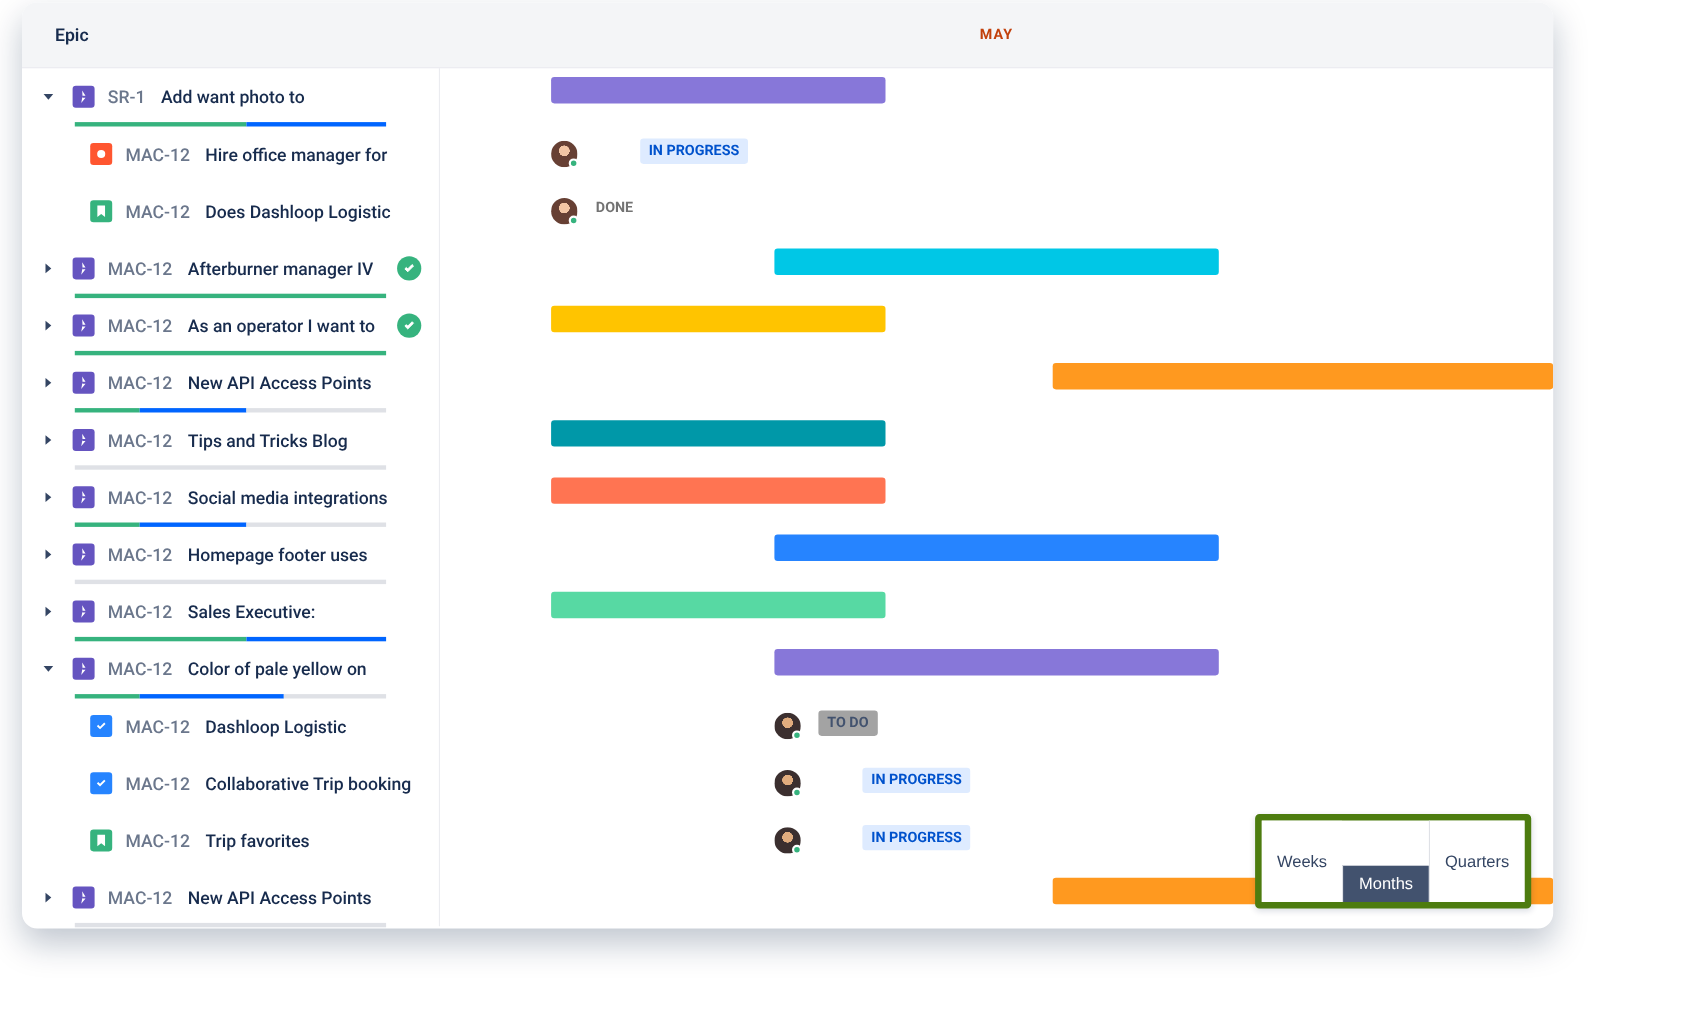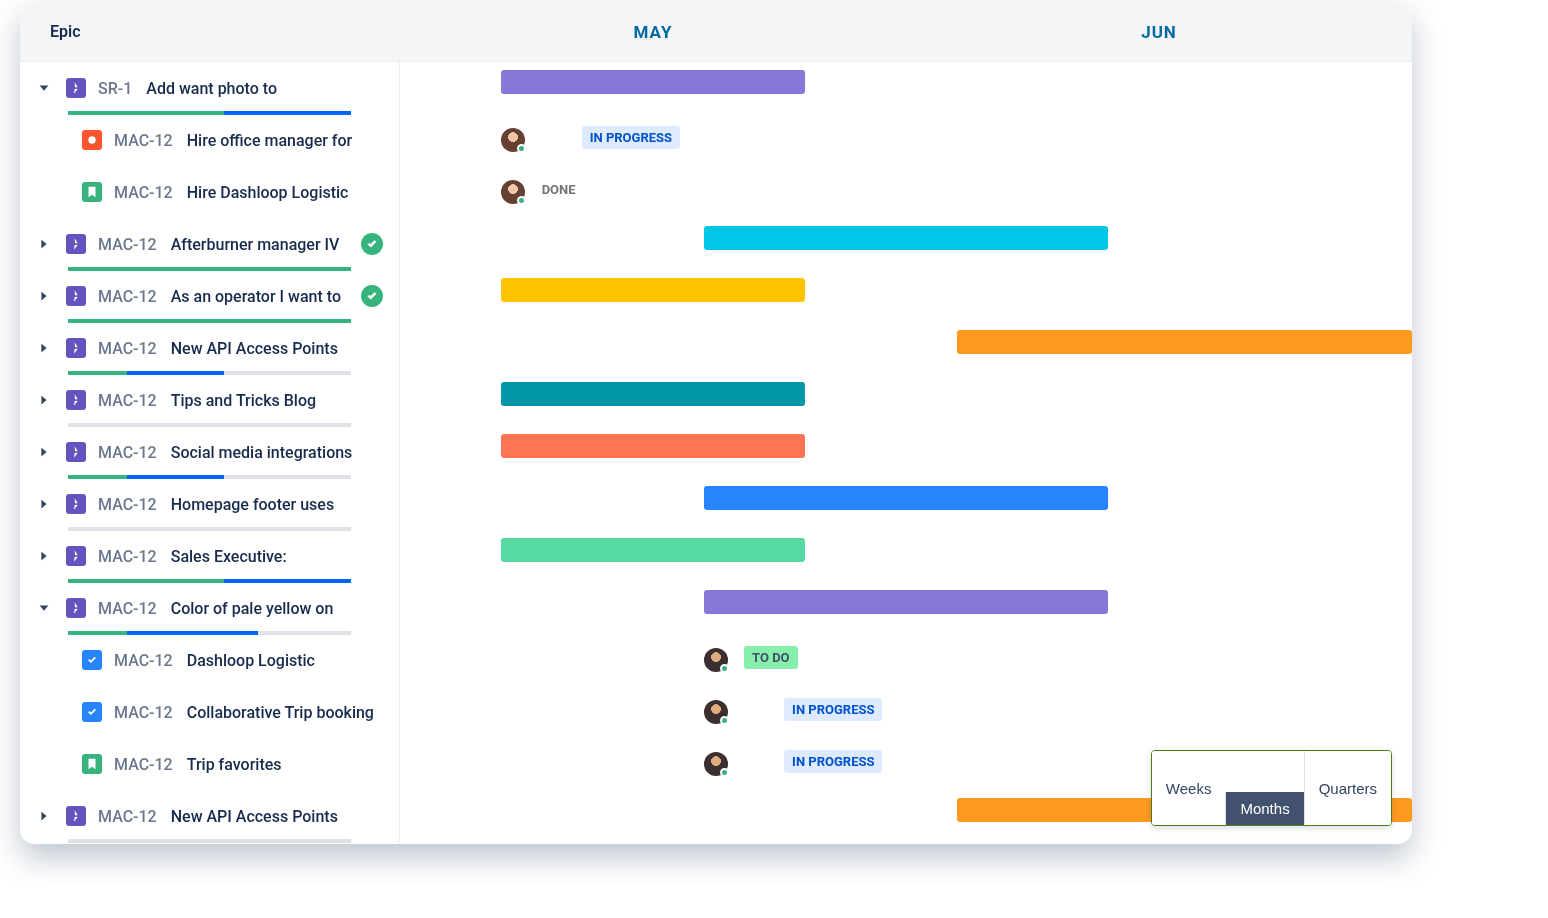--- a/index.html
+++ b/index.html
@@ -21,21 +21,21 @@
   }
   * { box-sizing: border-box; }
   html, body { margin:0; padding:0; font-family: -apple-system, BlinkMacSystemFont, "Segoe UI", Roboto, sans-serif; font-size:16px; color:var(--text); }
   body { background:#fff; padding:0 60px 60px 20px; }
   .viewport { width:1392px; border-radius:14px; overflow:hidden; box-shadow: 0 14px 30px var(--shadow); margin-top:2px; background:#fff; }
 
   
   .head { display:flex; height:60px; background:var(--header-bg); border-bottom:1px solid var(--line); }
   .head-left { flex:0 0 380px; display:flex; align-items:center; padding:0 0 0 30px; font-weight:600; color:var(--text); }
   .head-right { flex:1; display:flex; }
-  .month { flex:1; display:flex; align-items:center; justify-content:center; font-size:17px; font-weight:700; letter-spacing:1px; color:#0369a1; }
+  .month { flex:1; display:flex; align-items:center; justify-content:center; font-size:13px; font-weight:700; letter-spacing:1px; color:#c2410c; }
 
   
   .body { display:flex; padding-bottom:2px; }
   .left { flex:0 0 380px; border-right:1px solid var(--line); }
   .right { flex:1; position:relative; }
 
   .row { height:52px; display:flex; align-items:center; }
   .row.epic { padding:0 12px 0 14px; gap:12px; }
   .row.child { padding-left:62px; gap:12px; }
   .row.epic .name, .row.child .name { white-space:nowrap; overflow:hidden; text-overflow:ellipsis; }
@@ -64,39 +64,38 @@
   
   .timeline-row { height:52px; position:relative; }
   .bar { position:absolute; top:8px; height:24px; border-radius:3px; }
   .tl-avatar { position:absolute; top:14px; width:24px; height:24px; }
   .avatar { width:24px; height:24px; border-radius:50%; background:#8993a4; display:block; }
   .presence { position:absolute; bottom:-1px; right:-1px; width:9px; height:9px; border-radius:50%; background:#36b37e; border:2px solid #fff; }
   .ava-f1 { background: radial-gradient(circle at 50% 38%, #f3c6a5 0 25%, transparent 26%), linear-gradient(#674034,#674034); }
   .ava-m1 { background: radial-gradient(circle at 50% 38%, #e0ac7e 0 25%, transparent 26%), linear-gradient(#3b2f2f,#3b2f2f); }
 
   .status { position:absolute; top:12px; font-size:13px; font-weight:700; padding:4px 8px; border-radius:3px; }
-  .st-todo { background:#86efac; color:#42526e; }
+  .st-todo { background:#a3a3a3; color:#42526e; }
   .st-prog { background:#deebff; color:#0052cc;margin-left:40px; }
   .st-done { background:transparent; color:#737373; padding-left:0; }
 
   
-  .zoom { position:absolute; right:20px; bottom:16px; display:flex; background:#fff; border:1px solid #4d7c0f; border-radius:4px; box-shadow:0 2px 6px rgba(9,30,66,0.15); overflow:hidden; }
+  .zoom { position:absolute; right:20px; bottom:16px; display:flex; background:#fff; border:6px solid #4d7c0f; border-radius:4px; box-shadow:0 2px 6px rgba(9,30,66,0.15); overflow:hidden; }
   .zoom button { border:none; background:#fff; padding:8px 14px; font-size:15px; color:#344563; cursor:pointer; }
   .zoom button + button { border-left:1px solid #dfe1e6; }
   .zoom button.active { background:#42526e; color:#fff;margin-top:41px; }
 </style>
 </head>
 <body>
 
 <div class="viewport">
   <div class="head">
     <div class="head-left">Epic</div>
     <div class="head-right">
       <div class="month">MAY</div>
-      <div class="month">JUN</div>
     </div>
   </div>
 
   <div class="body">
     <div class="left" id="left">
         <div class="row epic" style="position: relative;">
           <span class="chev">
             <svg viewBox="0 0 16 16">
               <path fill="currentColor" d="M3 5l5 6 5-6z"></path>
             </svg>
@@ -122,21 +121,21 @@
           <span class="key">MAC-12</span>
           <span class="name">Hire office manager for</span>
         </div>
         <div class="row child">
           <span class="typeicon story-icon">
             <svg viewBox="0 0 16 16">
               <path fill="#fff" d="M4 2h8v12l-4-3-4 3z"></path>
             </svg>
           </span>
           <span class="key">MAC-12</span>
-          <span class="name">Hire Dashloop Logistic</span>
+          <span class="name">Does Dashloop Logistic</span>
         </div>
         <div class="row epic" style="position: relative;">
           <span class="chev">
             <svg viewBox="0 0 16 16">
               <path fill="currentColor" d="M5 3l6 5-6 5z"></path>
             </svg>
           </span>
           <span class="typeicon epic-icon">
             <svg viewBox="0 0 16 16">
               <path fill="#fff" d="M6.5 1.5 10 7H7l-1.5 7.5L10 9H7z"></path>

